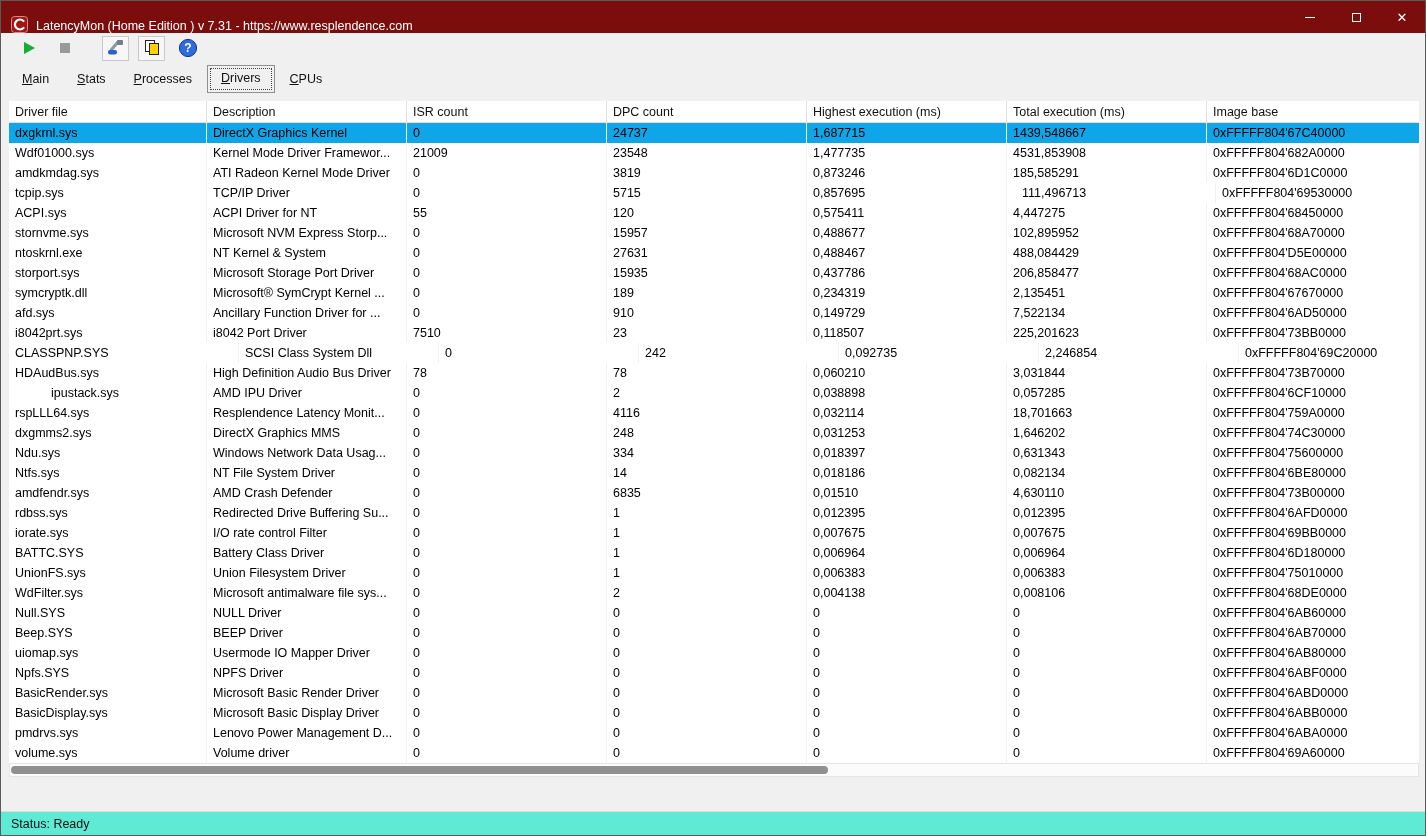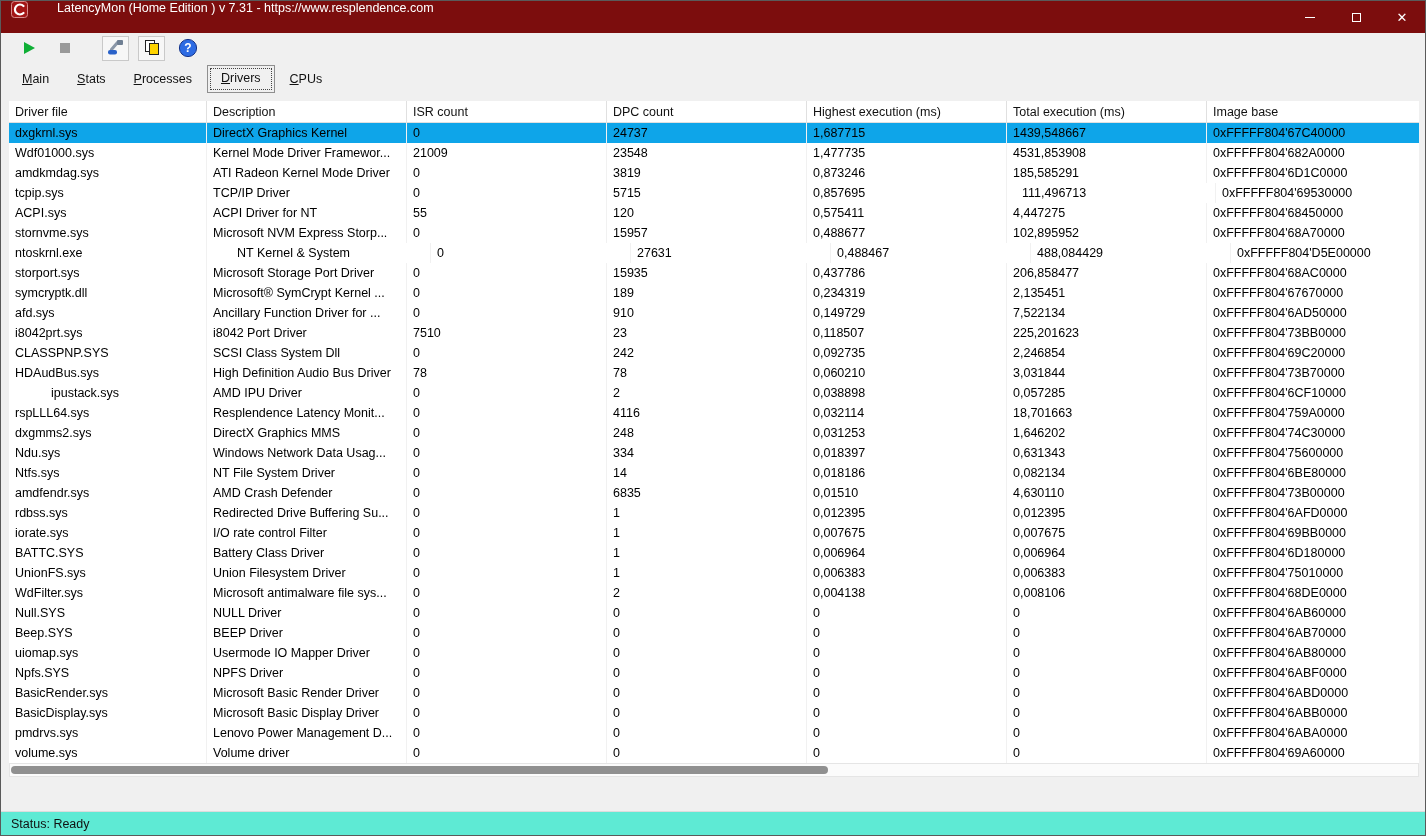--- a/index.html
+++ b/index.html
@@ -1,21 +1,21 @@
 <!DOCTYPE html>
 <html><head>
 <meta charset="utf-8">
 <style>
   * { margin:0; padding:0; box-sizing:border-box; }
   html,body { width:1426px; height:836px; overflow:hidden; }
   body { font-family:"Liberation Sans","DejaVu Sans",sans-serif; font-size:12.5px; color:#111; background:#fff; }
   .window { width:1426px; height:836px; border:1px solid #5a5a5a; display:flex; flex-direction:column; }
 
   
-  .titlebar { height:32px; flex:0 0 32px; background:#7c0d0d; display:flex; align-items:flex-start; color:#fff;gap:21px; }
+  .titlebar { height:32px; flex:0 0 32px; background:#7c0d0d; display:flex; align-items:flex-end; color:#fff; }
   .app-icon { width:17px; height:17px; margin:0 8px 0 10px; flex:0 0 auto; }
   .title-text { font-size:12.5px; white-space:nowrap; }
   .win-controls { margin-left:auto; display:flex; height:100%; }
   .win-btn { width:46px; height:100%; display:flex; align-items:center; justify-content:center; color:#fff; }
   .min-glyph { width:10px; height:1px; background:#fff; }
   .max-glyph { width:9px; height:9px; border:1px solid #fff; }
   .close-glyph { font-size:13px; line-height:1; }
 
   
   .menubar { height:24px; flex:0 0 24px; background:#f0f0f0; display:flex; align-items:center; padding-left:8px; border-bottom:1px solid #e6e6e6; }
@@ -177,21 +177,21 @@
             <div class="td" style="width: 198px;">stornvme.sys</div>
             <div class="td" style="width: 200px;">Microsoft NVM Express Storp...</div>
             <div class="td" style="width: 200px;">0</div>
             <div class="td" style="width: 200px;">15957</div>
             <div class="td" style="width: 200px;">0,488677</div>
             <div class="td" style="width: 200px;">102,895952</div>
             <div class="td" style="width: 212px; flex: 1 1 0%; border-right: none;">0xFFFFF804'68A70000</div>
           </div>
           <div class="tr">
             <div class="td" style="width: 198px;">ntoskrnl.exe</div>
-            <div class="td" style="width: 200px; margin-left: 24px;">NT Kernel &amp; System</div>
+            <div class="td" style="width: 200px;">NT Kernel &amp; System</div>
             <div class="td" style="width: 200px;">0</div>
             <div class="td" style="width: 200px;">27631</div>
             <div class="td" style="width: 200px;">0,488467</div>
             <div class="td" style="width: 200px;">488,084429</div>
             <div class="td" style="width: 212px; flex: 1 1 0%; border-right: none;">0xFFFFF804'D5E00000</div>
           </div>
           <div class="tr">
             <div class="td" style="width: 198px;">storport.sys</div>
             <div class="td" style="width: 200px;">Microsoft Storage Port Driver</div>
             <div class="td" style="width: 200px;">0</div>
@@ -221,21 +221,21 @@
           <div class="tr">
             <div class="td" style="width: 198px;">i8042prt.sys</div>
             <div class="td" style="width: 200px;">i8042 Port Driver</div>
             <div class="td" style="width: 200px;">7510</div>
             <div class="td" style="width: 200px;">23</div>
             <div class="td" style="width: 200px;">0,118507</div>
             <div class="td" style="width: 200px;">225,201623</div>
             <div class="td" style="width: 212px; flex: 1 1 0%; border-right: none;">0xFFFFF804'73BB0000</div>
           </div>
           <div class="tr">
-            <div class="td" style="width: 198px;">CLASSPNP.SYS</div>
+            <div class="td" style="width: 230px;">CLASSPNP.SYS</div>
             <div class="td" style="width: 200px;">SCSI Class System Dll</div>
             <div class="td" style="width: 200px;">0</div>
             <div class="td" style="width: 200px;">242</div>
             <div class="td" style="width: 200px;">0,092735</div>
             <div class="td" style="width: 200px;">2,246854</div>
             <div class="td" style="width: 212px; flex: 1 1 0%; border-right: none;">0xFFFFF804'69C20000</div>
           </div>
           <div class="tr">
             <div class="td" style="width: 198px;">HDAudBus.sys</div>
             <div class="td" style="width: 200px;">High Definition Audio Bus Driver</div>

